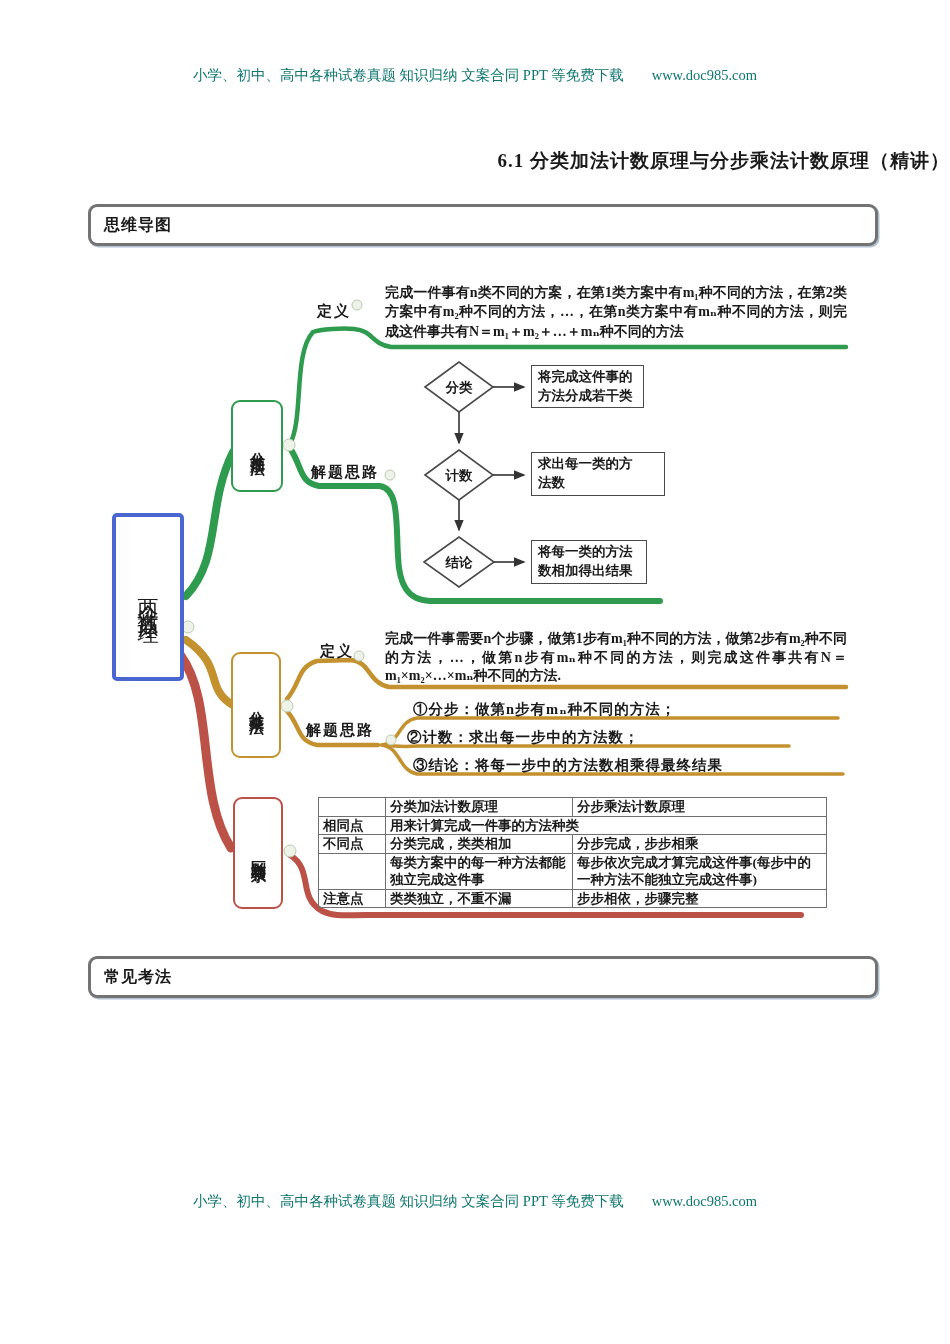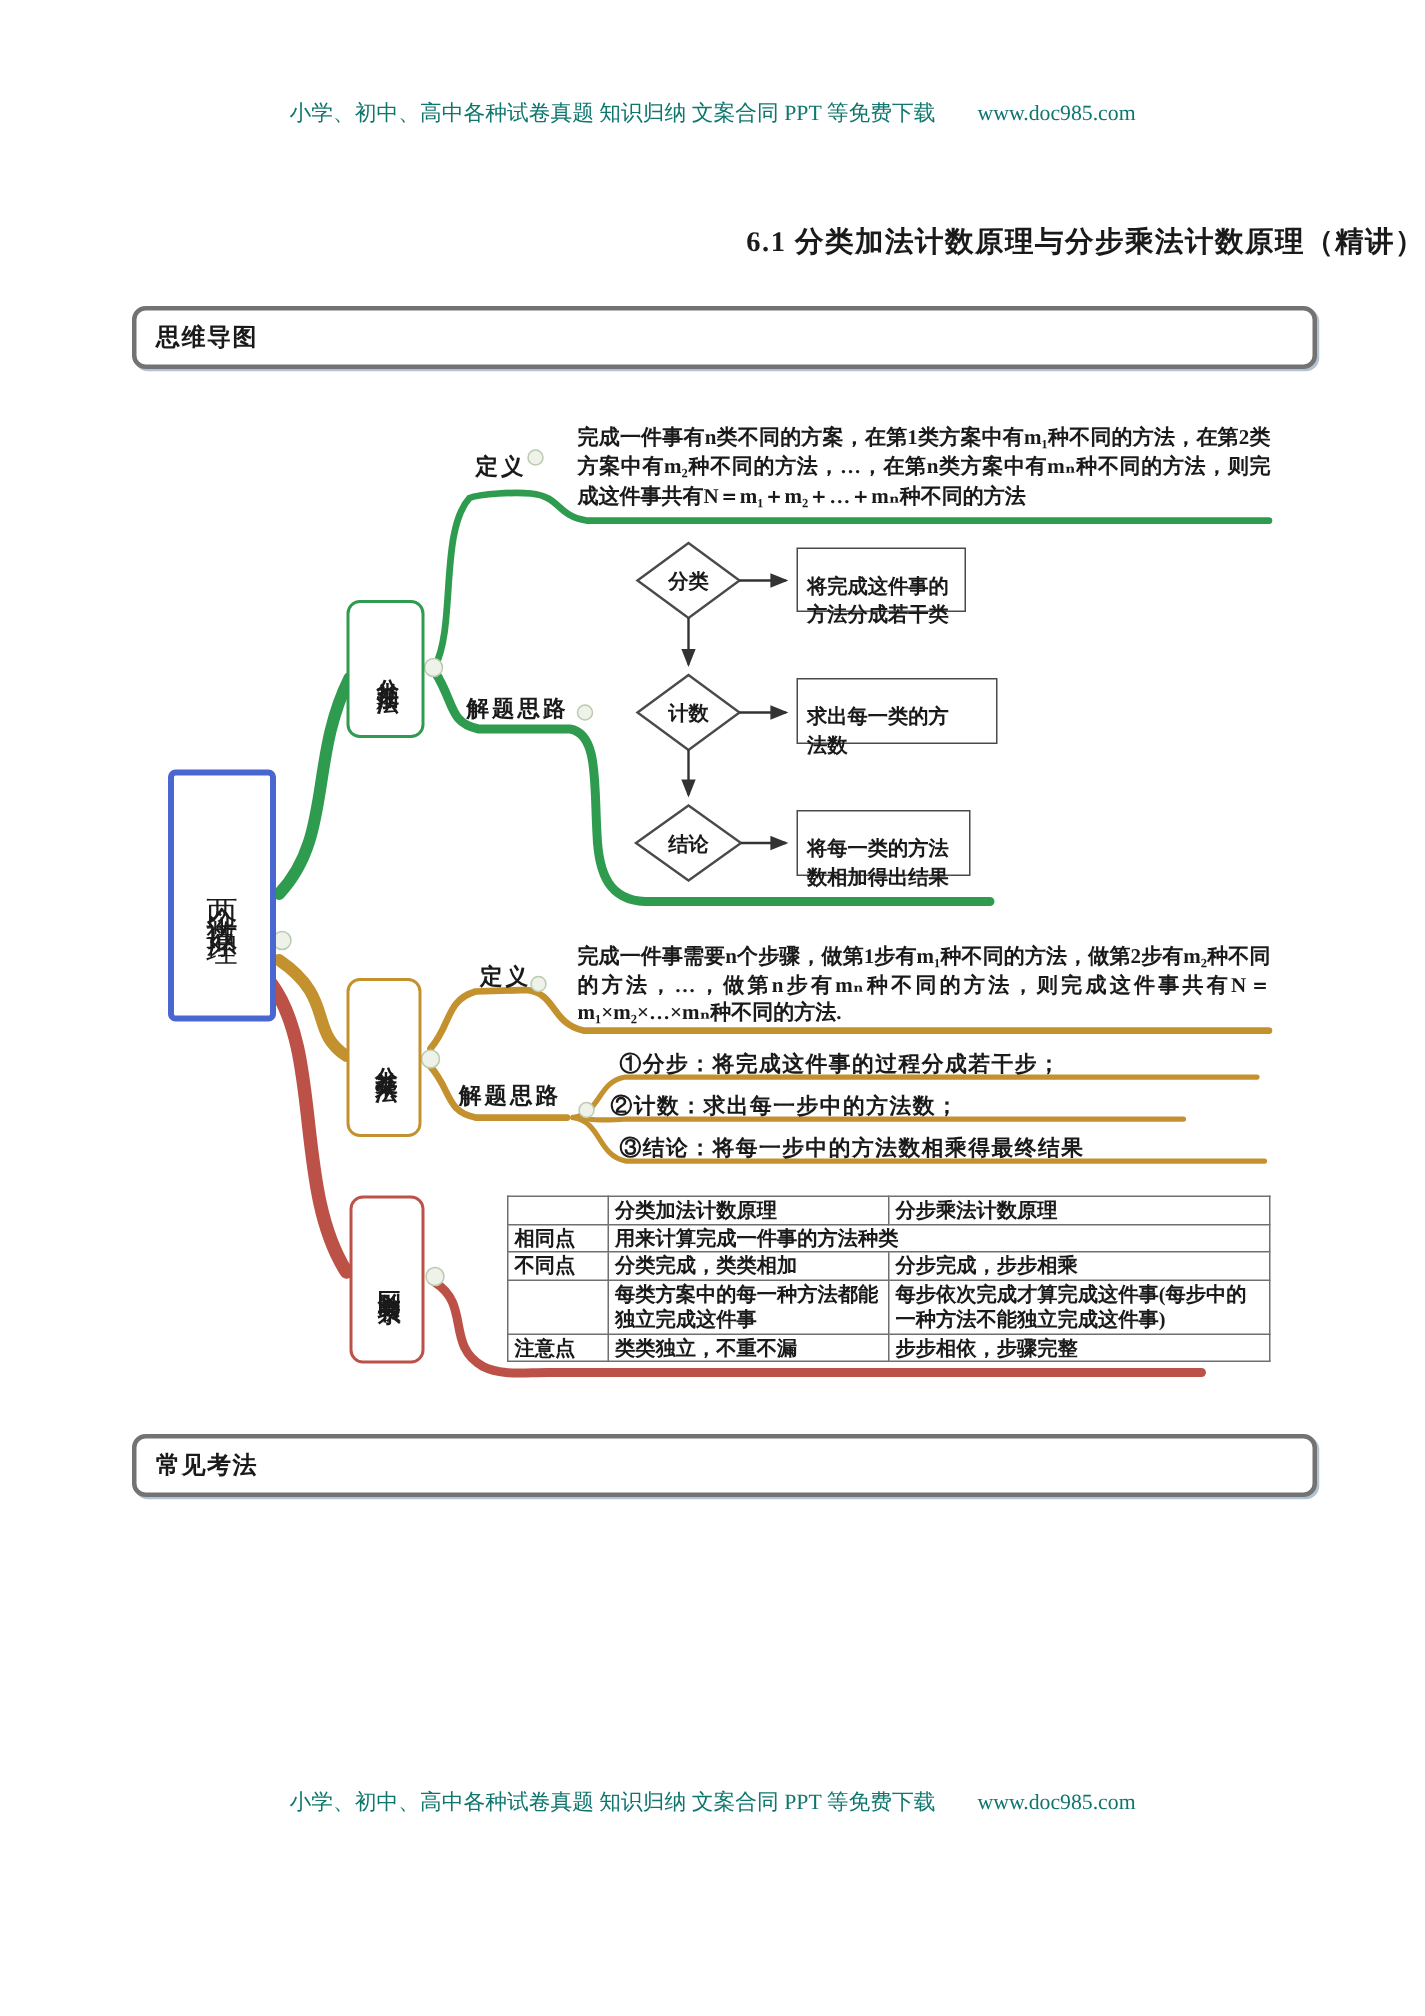--- a/index.html
+++ b/index.html
@@ -23,24 +23,24 @@
          font-size:15px;letter-spacing:3px;}
   .b-mul{left:231px;top:652px;width:46px;height:102px;border:2.5px solid #c4912f;border-radius:9px;
          font-size:15px;letter-spacing:3px;}
   .b-cmp{left:233px;top:797px;width:46px;height:108px;border:2.5px solid #bc5247;border-radius:9px;
          font-size:15px;letter-spacing:2px;}
   .mlabel{position:absolute;font-size:15px;font-weight:600;white-space:nowrap;letter-spacing:2px;}
   .deftext{position:absolute;font-size:14px;font-weight:600;line-height:19.4px;text-align:justify;}
   .itemtext{position:absolute;font-size:14.5px;font-weight:600;white-space:nowrap;letter-spacing:1px;}
   .dmtext{position:absolute;width:68px;text-align:center;font-size:13.5px;font-weight:600;}
   .fcbox{position:absolute;border:1.5px solid #4a4a4a;background:#fff;font-size:13.5px;
-         font-weight:600;line-height:18.5px;padding:16px 6px;box-sizing:border-box;}
+         font-weight:600;line-height:18.5px;padding:2px 6px;box-sizing:border-box;}
   table.cmp{position:absolute;left:318px;top:797px;width:485px;border-collapse:collapse;
             table-layout:fixed;font-size:13.5px;font-weight:600;line-height:17.5px;
-            font-family:"Liberation Serif","DejaVu Serif",serif;margin-left:20px;}
+            font-family:"Liberation Serif","DejaVu Serif",serif;}
   table.cmp td{border:1px solid #6f6f6f;padding:0 4px;vertical-align:top;}
   .c1{width:58px;} .c2{width:178px;} .c3{width:245px;}
 </style>
 </head>
 <body>
 
 <div class="page">
 
   <div class="hdr">
     <span>小学、初中、高中各种试卷真题 知识归纳 文案合同 PPT 等免费下载</span><span class="url">www.doc985.com</span>
@@ -118,21 +118,21 @@
   <div class="dmtext" style="left:425px;top:467px;">计数</div>
   <div class="dmtext" style="left:425px;top:554px;">结论</div>
 
   <div class="fcbox" style="left:531px;top:365px;width:113px;height:43px;">将完成这件事的方法分成若干类</div>
   <div class="fcbox" style="left:531px;top:452px;width:134px;height:44px;padding-right:20px;">求出每一类的方法数</div>
   <div class="fcbox" style="left:531px;top:540px;width:116px;height:44px;">将每一类的方法数相加得出结果</div>
 
   <div class="mlabel" style="left:320px;top:642px;">定义</div>
   <div class="deftext" style="left:385px;top:630px;width:462px;line-height:18.6px;">完成一件事需要n个步骤，做第1步有m₁种不同的方法，做第2步有m₂种不同的方法，…，做第n步有mₙ种不同的方法，则完成这件事共有N＝m₁×m₂×…×mₙ种不同的方法.</div>
   <div class="mlabel" style="left:306px;top:721px;">解题思路</div>
-  <div class="itemtext" style="left:413px;top:700px;">①分步：将完成这件事的过程分成若干步；</div>
+  <div class="itemtext" style="left:413px;top:700px;">①分步：做第n步有mₙ种不同的方法；</div>
   <div class="itemtext" style="left:407px;top:728px;">②计数：求出每一步中的方法数；</div>
   <div class="itemtext" style="left:413px;top:756px;">③结论：将每一步中的方法数相乘得最终结果</div>
 
   <table class="cmp">
     <tbody>
         <tr>
       <td class="c1"></td>
       <td class="c2">分类加法计数原理</td>
       <td class="c3">分步乘法计数原理</td>
     </tr>

